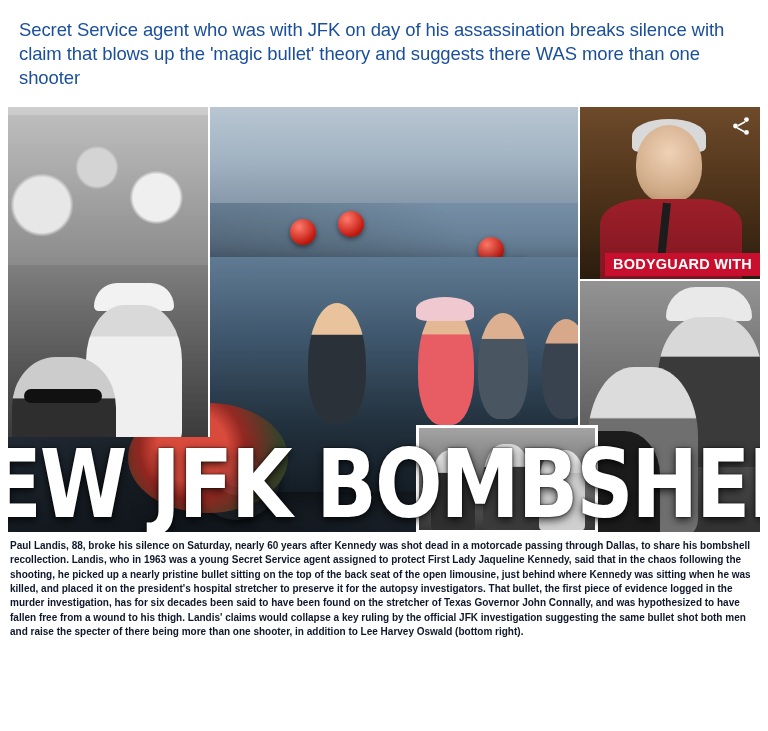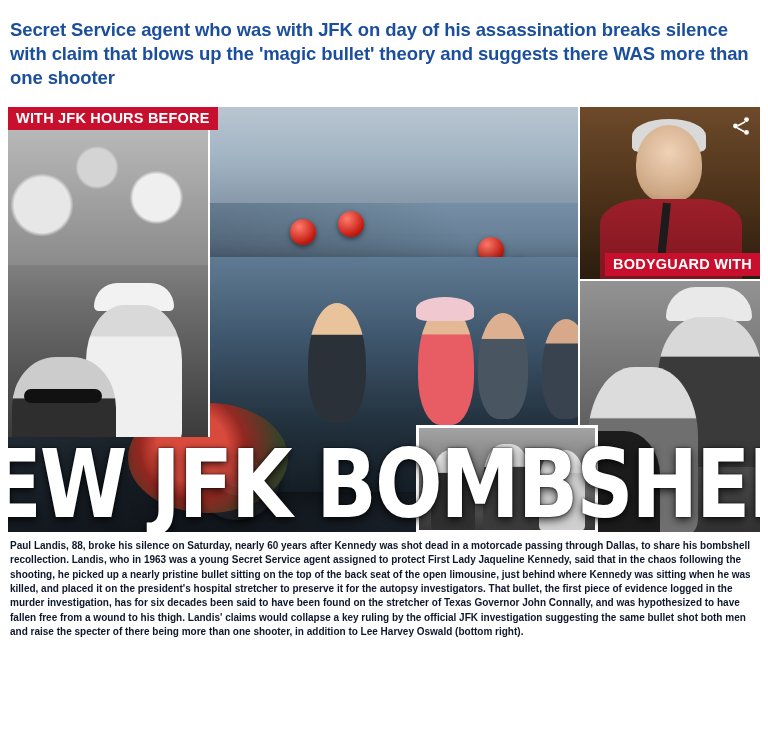--- a/index.html
+++ b/index.html
@@ -15,24 +15,24 @@
   }
   .page {
     position: relative;
     width: 768px;
     height: 731px;
     background: #fff;
   }
 
   
   .headline {
-    padding: 6px 8px 4px 10px;
+    padding: 6px 8px 4px 19px;
     color: #1b4f9c;
     font-size: 18.5px;
-    font-weight: bold;
+    font-weight: normal;
     line-height: 1.30;
     letter-spacing: -0.1px;
   }
 
   
   .photo-block {
     position: relative;
     width: 752px;
     height: 425px;
     margin: 0 8px;
@@ -333,21 +333,20 @@
       <div class="flowers"></div>
     </div>
 
     <div class="panel-left">
       <div class="pl-crowd"></div>
       <div class="pl-hat"></div>
       <div class="pl-lady"></div>
       <div class="pl-agent"></div>
       <div class="pl-sunglasses"></div>
     </div>
-    <div class="tag tag-topleft">WITH JFK HOURS BEFORE</div>
 
     <div class="panel-rt">
       <div class="rt-hair"></div>
       <div class="rt-head"></div>
       <div class="rt-shirt"></div>
       <div class="rt-lanyard"></div>
     </div>
     <div class="tag tag-bodyguard">BODYGUARD WITH</div>
 
     <div class="panel-rb">

